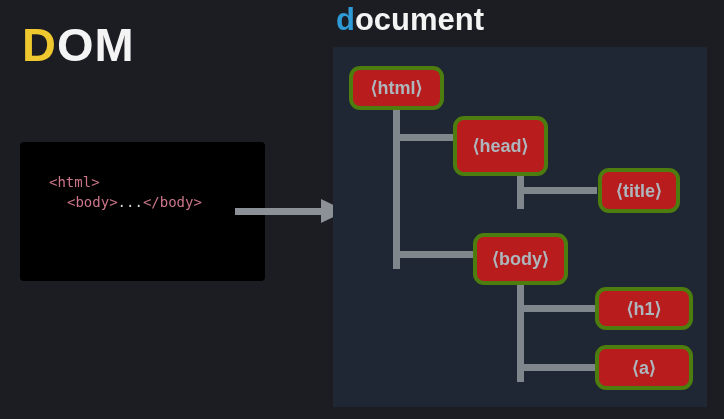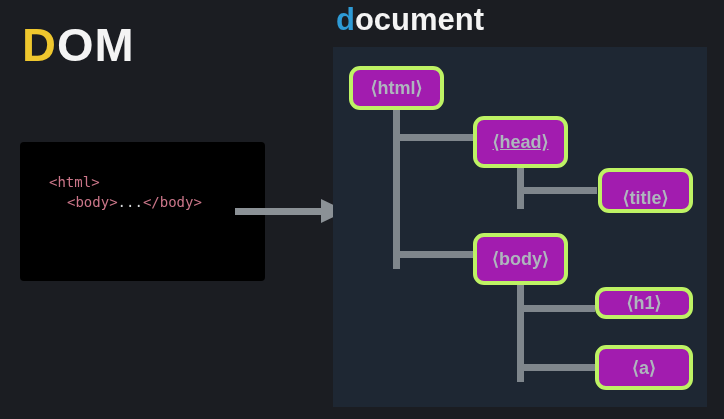--- a/index.html
+++ b/index.html
@@ -72,31 +72,31 @@
   .con-body-branch  { left: 393px; top: 251px; width: 80px; height: 7px; }
   .con-head-stem    { left: 517px; top: 159px; width: 7px;  height: 50px; }
   .con-title-branch { left: 517px; top: 187px; width: 80px; height: 7px; }
   .con-body-stem    { left: 517px; top: 276px; width: 7px;  height: 106px; }
   .con-h1-branch    { left: 517px; top: 305px; width: 78px; height: 7px; }
   .con-a-branch     { left: 517px; top: 364px; width: 78px; height: 7px; }
 
   
   .node {
     position: absolute; box-sizing: border-box;
-    background: #a21caf;
-    border: 4px solid #bef264; border-radius: 11px;
+    background: #b91c1c;
+    border: 4px solid #4d7c0f; border-radius: 11px;
     color: #aeb6bd;
     font-size: 18px; font-weight: 600;
     display: flex; align-items: center; justify-content: center;
   }
   .n-html  { left: 349px; top: 66px;  width: 95px; height: 44px; }
-  .n-head  { left: 473px; top: 116px; width: 95px; height: 52px; text-decoration: underline; }
-  .n-title { left: 598px; top: 168px; width: 95px; height: 45px; align-items: flex-end; }
+  .n-head  { left: 453px; top: 116px; width: 95px; height: 60px; }
+  .n-title { left: 598px; top: 168px; width: 82px; height: 45px; }
   .n-body  { left: 473px; top: 233px; width: 95px; height: 52px; }
-  .n-h1    { left: 595px; top: 287px; width: 98px; height: 32px; }
+  .n-h1    { left: 595px; top: 287px; width: 98px; height: 43px; }
   .n-a     { left: 595px; top: 345px; width: 98px; height: 45px; }
 </style>
 </head>
 <body>
 
 <div class="stage">
 
   <h1 class="dom-title"><span class="hl-yellow">D</span><span>OM</span></h1>
 
   <div class="code-panel">

